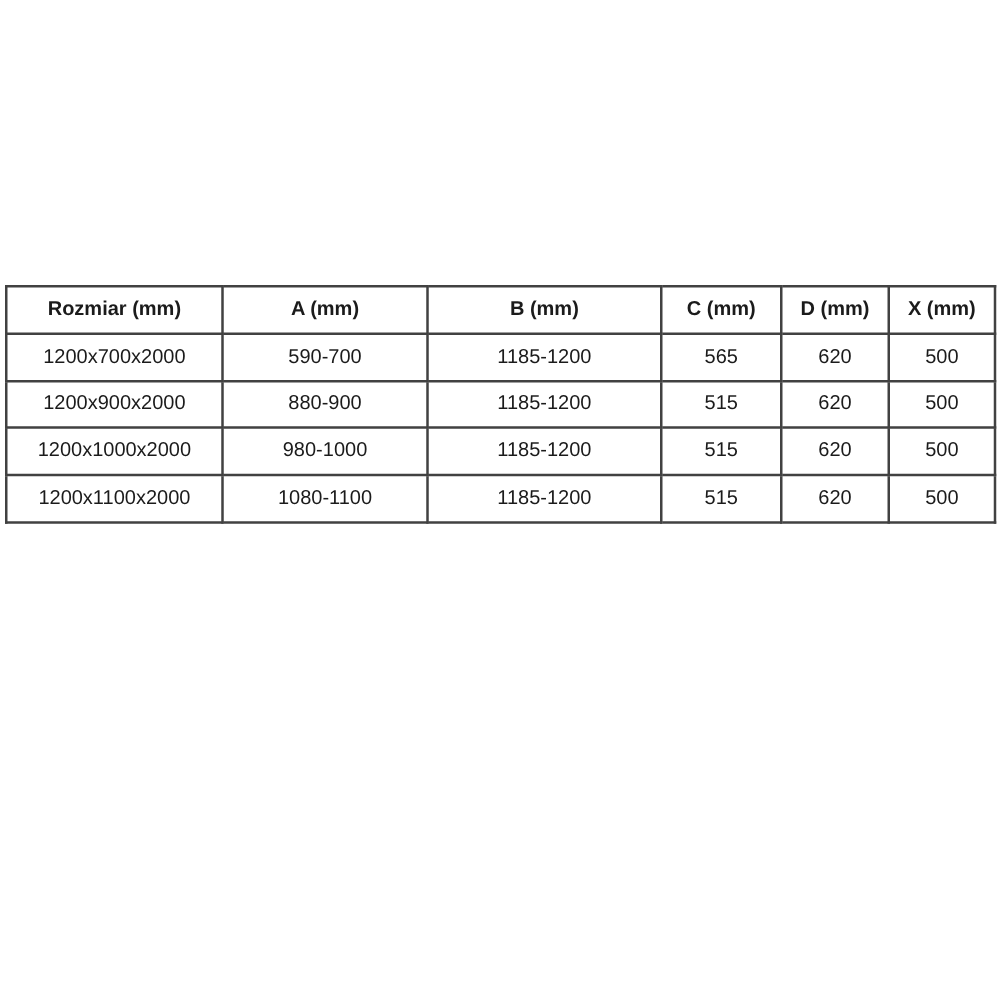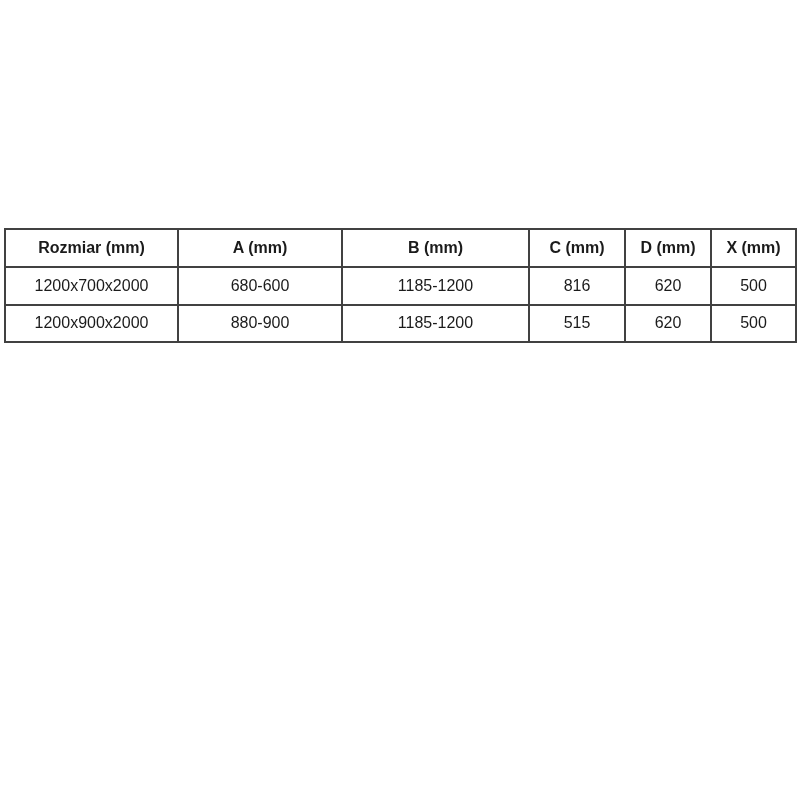--- a/index.html
+++ b/index.html
@@ -58,29 +58,45 @@
         <th>A (mm)</th>
         <th>B (mm)</th>
         <th>C (mm)</th>
         <th>D (mm)</th>
         <th>X (mm)</th>
       </tr>
     </thead>
     <tbody>
       <tr>
         <td>1200x700x2000</td>
-        <td>680-600</td>
+        <td>590-700</td>
         <td>1185-1200</td>
-        <td>816</td>
+        <td>565</td>
         <td>620</td>
         <td>500</td>
       </tr>
       <tr>
         <td>1200x900x2000</td>
         <td>880-900</td>
         <td>1185-1200</td>
         <td>515</td>
         <td>620</td>
         <td>500</td>
       </tr>
+      <tr>
+        <td>1200x1000x2000</td>
+        <td>980-1000</td>
+        <td>1185-1200</td>
+        <td>515</td>
+        <td>620</td>
+        <td>500</td>
+      </tr>
+      <tr>
+        <td>1200x1100x2000</td>
+        <td>1080-1100</td>
+        <td>1185-1200</td>
+        <td>515</td>
+        <td>620</td>
+        <td>500</td>
+      </tr>
     </tbody>
   </table>
 </div>
 
 </body></html>

